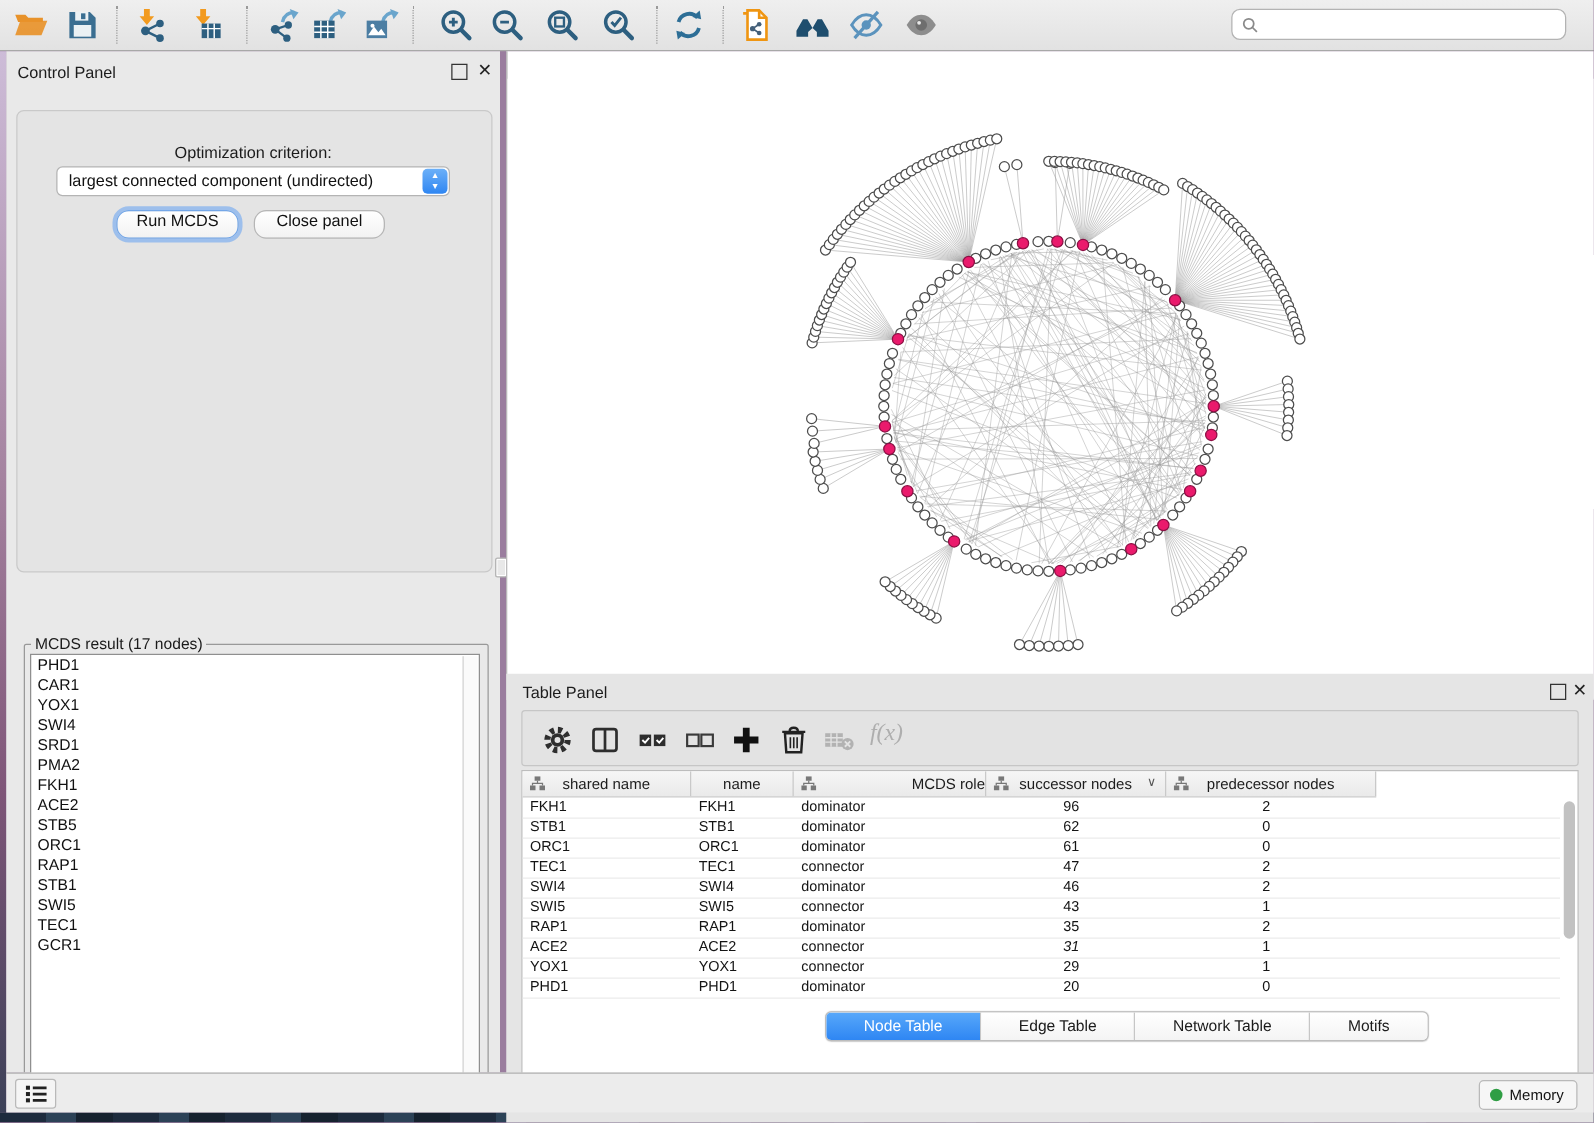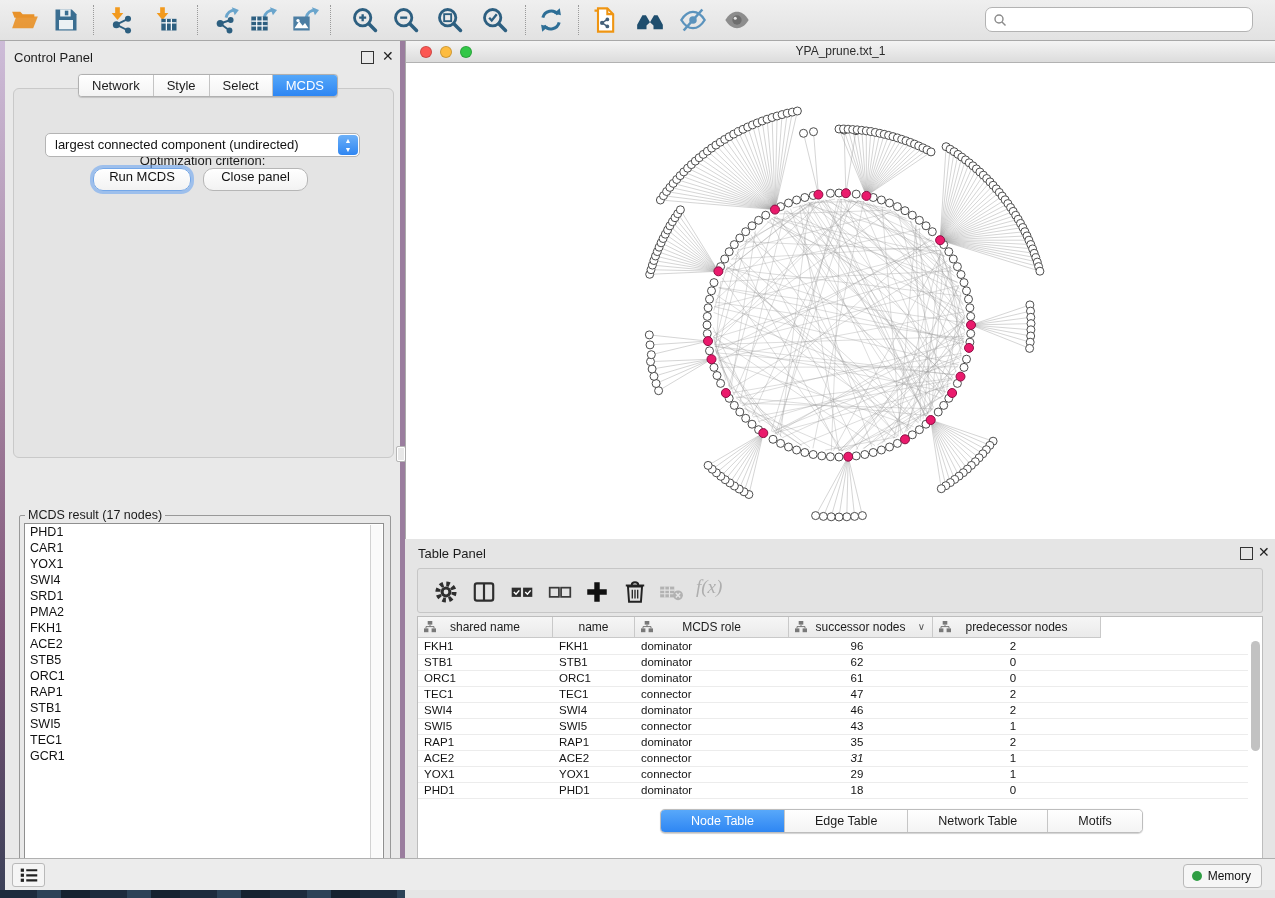--- a/index.html
+++ b/index.html
@@ -29,21 +29,21 @@
   .float-ico{width:11px;height:11px;border:1.5px solid #333;display:inline-block;}
   .close-ico{font-size:14px;font-weight:bold;color:#222;line-height:11px;}
   .cp-body{position:absolute;left:8px;top:47px;width:379px;height:368px;background:#e4e4e4;
     border:1px solid #c9c9c9;border-radius:6px;}
   .tabbar{position:absolute;display:flex;height:21px;border:1px solid #b0b0b0;border-radius:4px;
     background:#fff;overflow:hidden;box-shadow:0 .5px 1px rgba(0,0,0,.15);}
   .tab{font-size:13px;color:#1c1c1c;padding:0 13px;line-height:21px;border-right:1px solid #c4c4c4;
     background:linear-gradient(#ffffff,#f3f3f3);white-space:nowrap;}
   .tab:last-child{border-right:none;}
   .tab.sel{background:linear-gradient(#55a7f9,#2e86f3);color:#fff;}
-  .opt-label{font-size:13px;color:#1b1b1b;text-align:center;margin-top:39px;}
+  .opt-label{font-size:13px;color:#1b1b1b;text-align:center;}
   .select{position:absolute;height:24px;background:#fff;border:1px solid #b4b4b4;border-radius:5px;
     box-sizing:border-box;font-size:13px;color:#111;}
   .select .sel-text{position:absolute;left:9px;top:3px;white-space:nowrap;}
   .select .stepper{position:absolute;right:1px;top:1px;width:20px;height:20px;border-radius:4px;
     background:linear-gradient(#6cb0f8,#2f86f2);color:#fff;font-size:7px;line-height:9px;text-align:center;padding-top:1px;box-sizing:border-box;}
   .btn{position:absolute;height:23px;background:linear-gradient(#ffffff,#f2f2f2);border:1px solid #b6b6b6;
     border-radius:10px;font-size:13px;color:#111;text-align:center;box-sizing:border-box;}
   .btn.focusring{box-shadow:0 0 0 3px rgba(98,160,243,.55);border-color:#74a7e8;}
   fieldset.mcds{position:absolute;left:14px;top:467px;width:370px;height:368px;margin:0;padding:0;
     border:1px solid #999;border-radius:2px;}
@@ -250,26 +250,20 @@
 <div id="desktop-left" class="abs"></div>
 <div id="desktop-bottom" class="abs"></div>
 
 <div id="control-panel" class="abs">
   <div class="abs panel-title" style="left:9px;top:9px">Control Panel</div>
   <span class="abs float-ico" style="left:356px;top:10px"></span>
   <span class="abs close-ico" style="left:377px;top:10px">✕</span>
 
   <div class="cp-body"></div>
 
-  <div class="tabbar" style="left:73px;top:33px">
-    <div class="tab">Network</div>
-    <div class="tab">Style</div>
-    <div class="tab">Select</div>
-    <div class="tab sel">MCDS</div>
-  </div>
 
   <div class="abs opt-label" style="left:0;top:73px;width:395px">Optimization criterion:</div>
 
   <div class="select" style="left:40px;top:92px;width:315px">
     <span class="sel-text">largest connected component (undirected)</span>
     <span class="stepper">▲<br>▼</span>
   </div>
 
   <div class="btn focusring" style="left:88px;top:127px;width:98px">Run MCDS</div>
   <div class="btn" style="left:198px;top:127px;width:105px">Close panel</div>
@@ -293,26 +287,20 @@
         <div class="mcds-item">TEC1</div>
         <div class="mcds-item">GCR1</div>
         <div id="mcds-scroll"></div>
     </div>
   </fieldset>
 </div>
 
 <div class="abs dimple" style="left:396px;top:446px;width:8px;height:14px"></div>
 
 <div id="net-frame" class="abs">
-  <div id="net-titlebar">
-    <span class="light" style="left: 14px; background: rgb(252, 87, 83); border: 1px solid rgba(0, 0, 0, 0.18);" id="light-r"></span>
-    <span class="light" style="left: 34px; background: rgb(253, 188, 64); border: 1px solid rgba(0, 0, 0, 0.18);" id="light-y"></span>
-    <span class="light" style="left: 54px; background: rgb(51, 199, 72); border: 1px solid rgba(0, 0, 0, 0.18);" id="light-g"></span>
-    <div id="net-title">YPA_prune.txt_1</div>
-  </div>
   <div id="net-canvas"><svg viewBox="0 0 869 496" width="869" height="496">
         <g stroke="#999999" stroke-width="0.75" stroke-opacity="0.45">
           <line x1="517.0" y1="355.9" x2="534.5" y2="187.4"></line>
           <line x1="544.8" y1="320.1" x2="394.0" y2="381.8"></line>
           <line x1="547.2" y1="315.2" x2="335.9" y2="342.2"></line>
           <line x1="554.8" y1="294.1" x2="376.5" y2="374.6"></line>
           <line x1="500.4" y1="368.5" x2="544.5" y2="203.3"></line>
           <line x1="314.7" y1="218.6" x2="546.8" y2="207.9"></line>
           <line x1="445.6" y1="136.6" x2="369.4" y2="370.8"></line>
           <line x1="538.8" y1="193.6" x2="418.7" y2="136.8"></line>
@@ -949,21 +937,21 @@
 
   <div id="tp-table">
     <div id="tp-header" style="width: 683px;">
         <div class="hcell" style="left: 0px; width: 135px;"><svg viewBox="0 0 12 12" class="hico" width="12" height="12">
             <rect x="3.7" y="0" width="4.6" height="3.6" fill="#787878"></rect>
             <path d="M6 3.6v2M2 7.4V5.6h8v1.8" stroke="#787878" fill="none"></path>
             <rect x="0" y="7.4" width="4.4" height="3.8" fill="#787878"></rect>
             <rect x="7.6" y="7.4" width="4.4" height="3.8" fill="#787878"></rect>
           </svg><span>shared name</span></div>
         <div class="hcell" style="left: 135px; width: 82px;"><span>name</span></div>
-        <div class="hcell" style="left: 217px; width: 154px;"><svg viewBox="0 0 12 12" class="hico" width="12" height="12">
+        <div class="hcell" style="left: 217px; width: 154px; text-align: right;"><svg viewBox="0 0 12 12" class="hico" width="12" height="12">
             <rect x="3.7" y="0" width="4.6" height="3.6" fill="#787878"></rect>
             <path d="M6 3.6v2M2 7.4V5.6h8v1.8" stroke="#787878" fill="none"></path>
             <rect x="0" y="7.4" width="4.4" height="3.8" fill="#787878"></rect>
             <rect x="7.6" y="7.4" width="4.4" height="3.8" fill="#787878"></rect>
           </svg><span>MCDS role</span></div>
         <div class="hcell" style="left: 371px; width: 144px;"><svg viewBox="0 0 12 12" class="hico" width="12" height="12">
             <rect x="3.7" y="0" width="4.6" height="3.6" fill="#787878"></rect>
             <path d="M6 3.6v2M2 7.4V5.6h8v1.8" stroke="#787878" fill="none"></path>
             <rect x="0" y="7.4" width="4.4" height="3.8" fill="#787878"></rect>
             <rect x="7.6" y="7.4" width="4.4" height="3.8" fill="#787878"></rect>
@@ -1036,21 +1024,21 @@
           <div class="tcell" style="left: 6px; width: 123px;">YOX1</div>
           <div class="tcell" style="left: 141px; width: 70px;">YOX1</div>
           <div class="tcell" style="left: 223px; width: 142px;">connector</div>
           <div class="tcell num" style="left: 377px; width: 124px;">29</div>
           <div class="tcell num" style="left: 521px; width: 148px;">1</div>
         </div>
         <div class="trow" style="top: 165px;">
           <div class="tcell" style="left: 6px; width: 123px;">PHD1</div>
           <div class="tcell" style="left: 141px; width: 70px;">PHD1</div>
           <div class="tcell" style="left: 223px; width: 142px;">dominator</div>
-          <div class="tcell num" style="left: 377px; width: 124px;">18</div>
+          <div class="tcell num" style="left: 377px; width: 124px;">20</div>
           <div class="tcell num" style="left: 521px; width: 148px;">0</div>
         </div>
       </div>
     <div id="tp-vscroll"></div>
   </div>
 
   <div class="btabs" style="left:255px;top:270px">
     <div class="btab sel">Node Table</div>
     <div class="btab">Edge Table</div>
     <div class="btab">Network Table</div>

